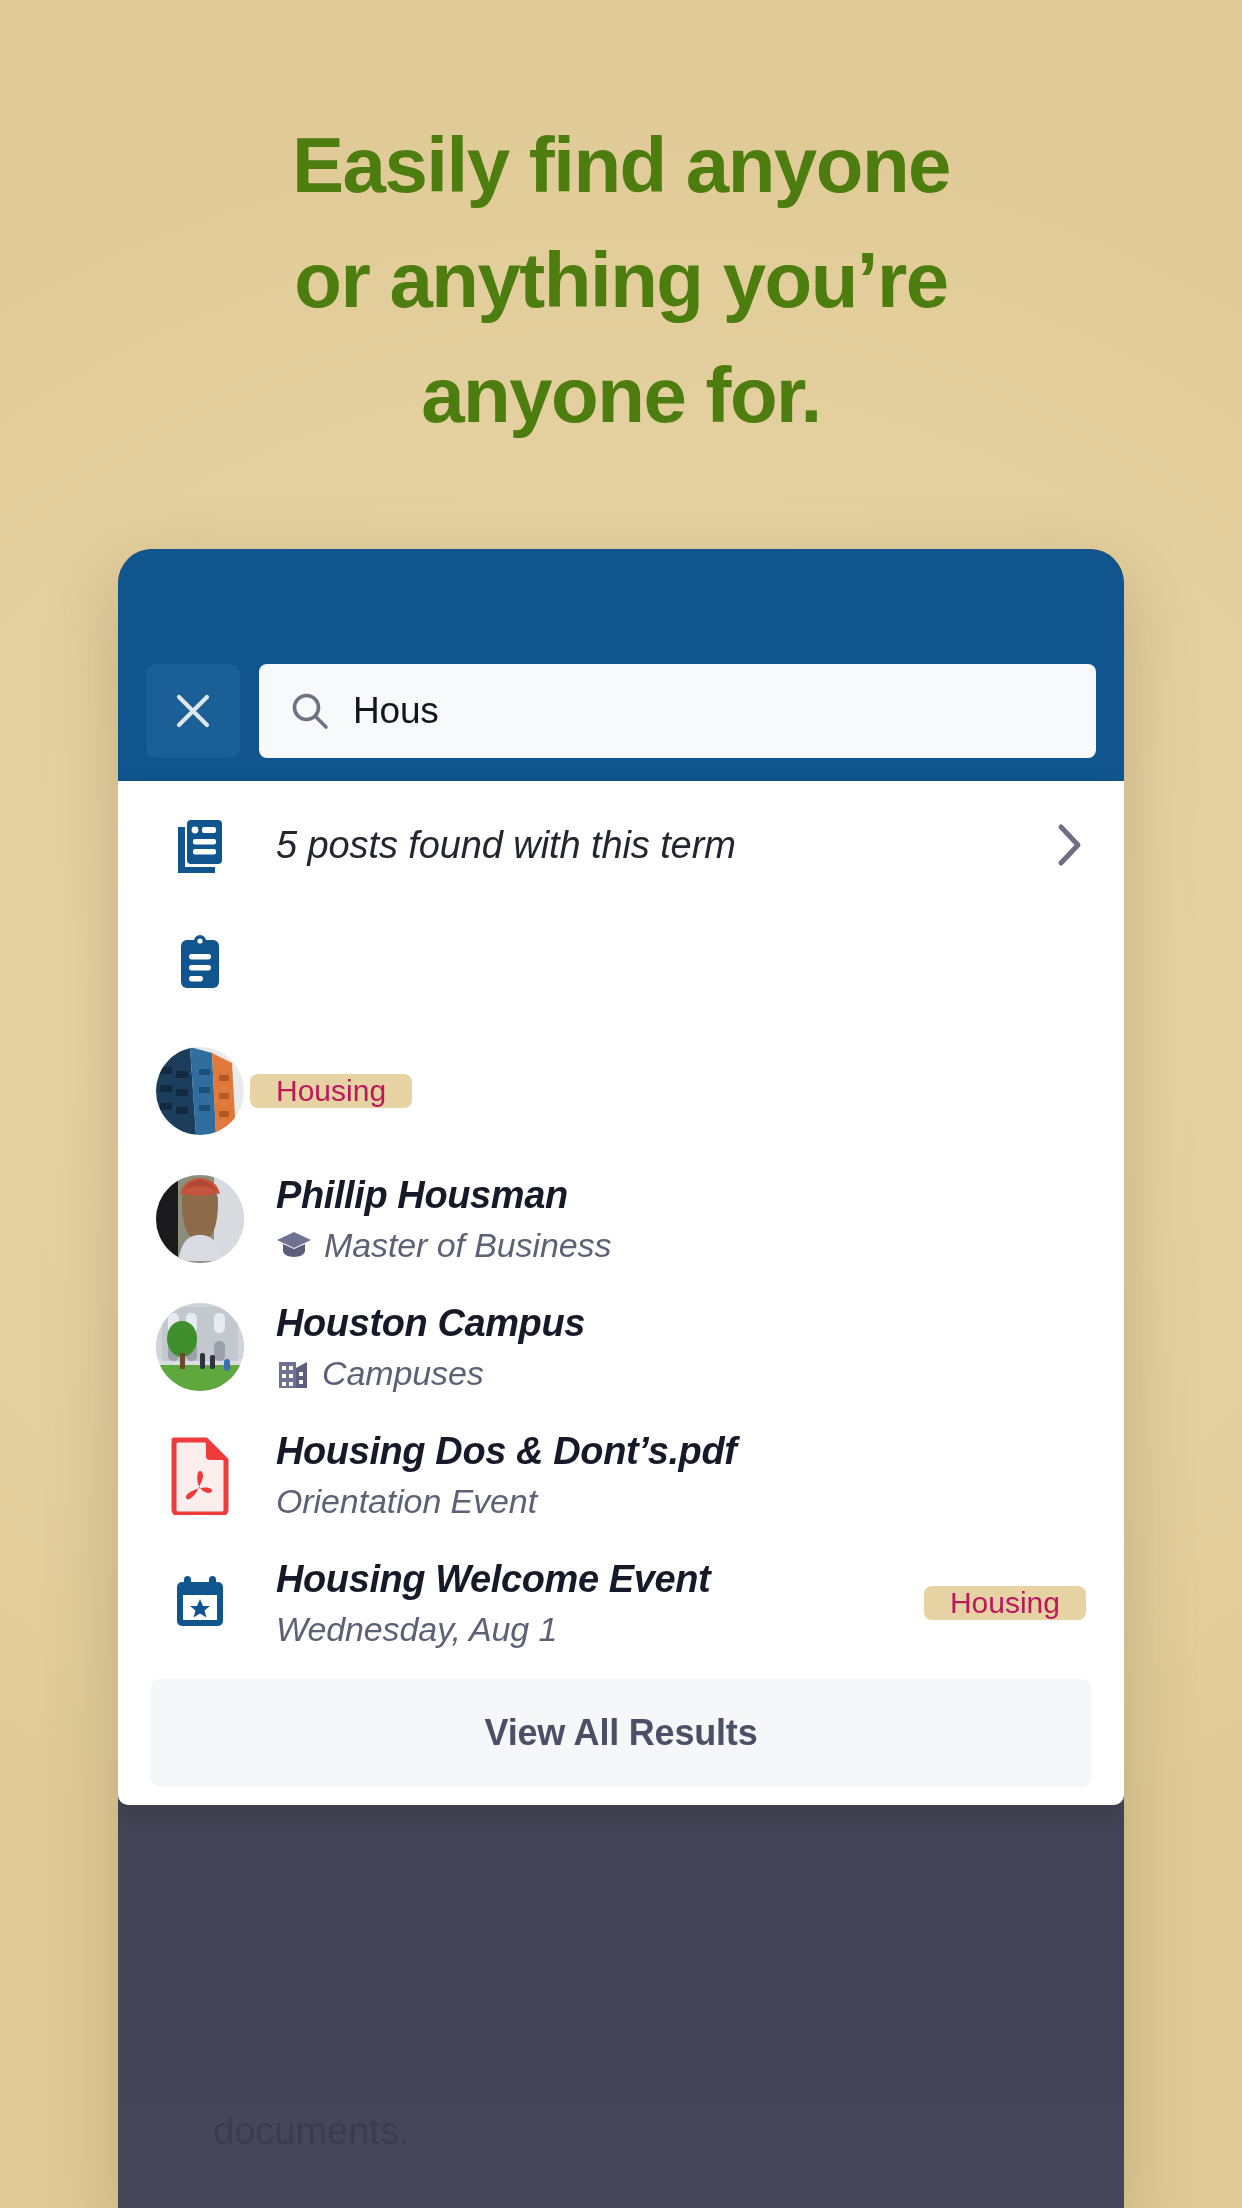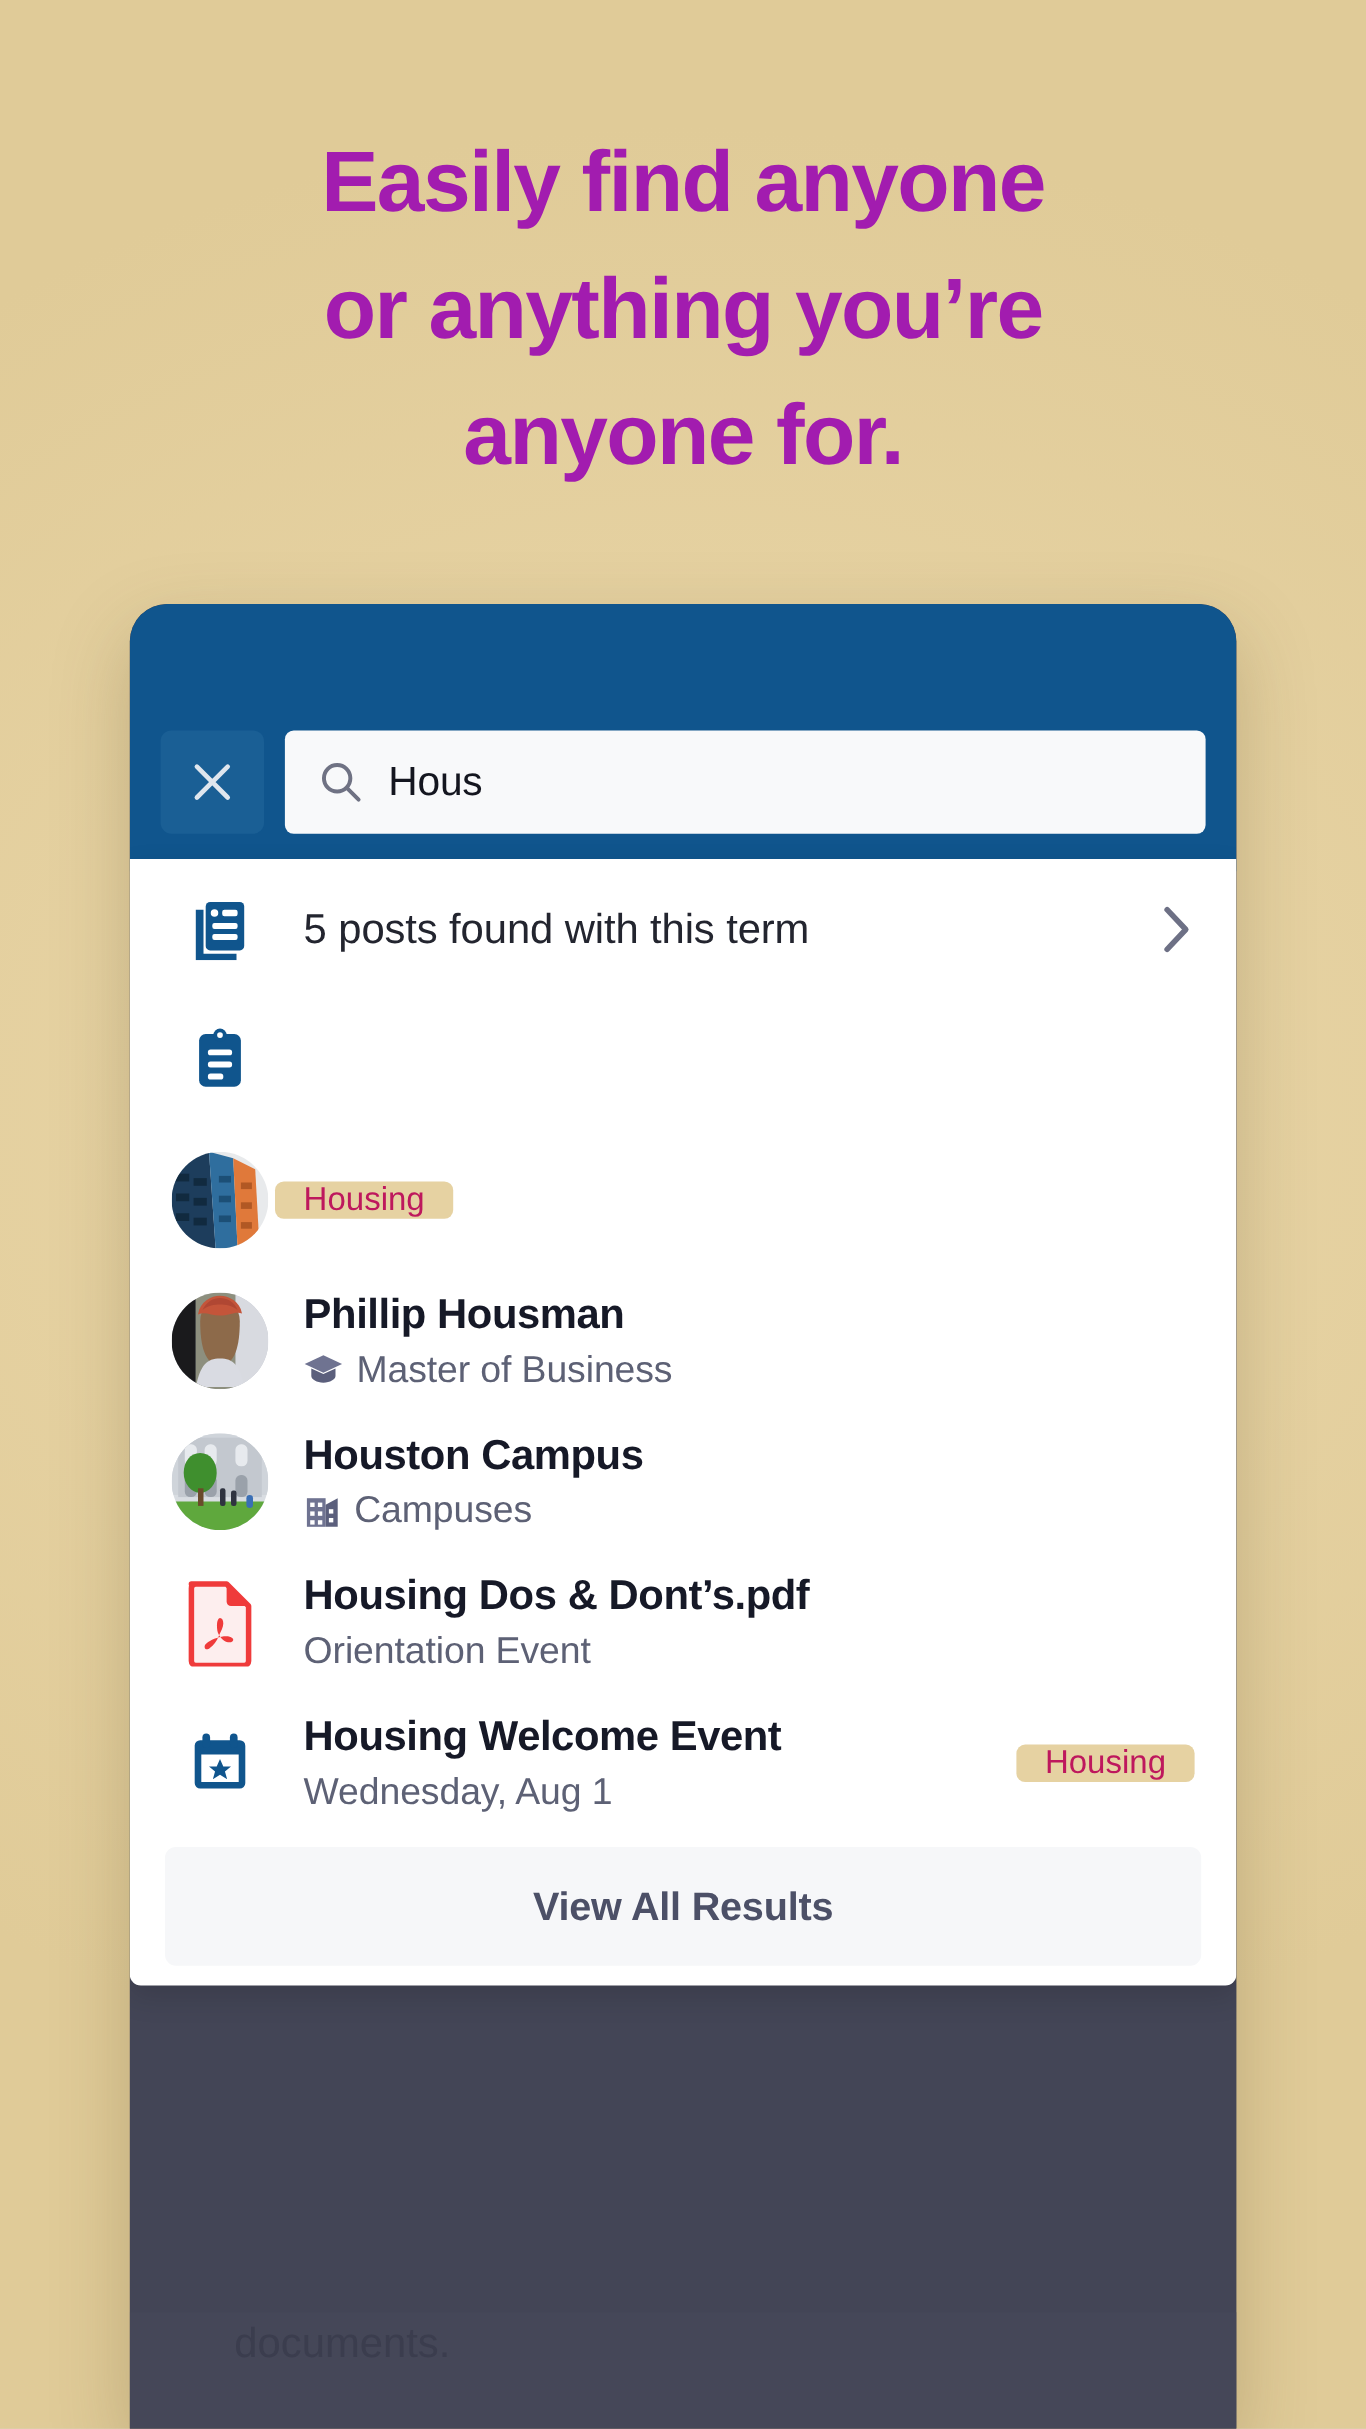--- a/index.html
+++ b/index.html
@@ -16,21 +16,21 @@
     background: radial-gradient(ellipse 1100px 900px at 50% 46%, #e9d6a8 0%, #e6d2a2 45%, #e0cb98 100%);
   }
 
   
   .headline {
     position: absolute;
     top: 108px;
     left: 0;
     width: 1242px;
     text-align: center;
-    color: #a21caf;
+    color: #4d7c0f;
     font-size: 78px;
     line-height: 115px;
     font-weight: 700;
     letter-spacing: -1.5px;
   }
   .headline .ln { display: block; white-space: nowrap; }
 
   
   .phone {
     position: absolute;
@@ -131,20 +131,21 @@
     border-radius: 50%;
     overflow: hidden;
     flex: 0 0 88px;
     position: relative;
   }
 
   .row-text {
     flex: 1 1 auto;
     padding-left: 32px;
     min-width: 0;
+    font-style: italic;
   }
 
   .row-title {
     font-size: 38px;
     font-weight: 700;
     color: #161927;
     letter-spacing: -0.4px;
     line-height: 48px;
   }
   .row-title.plain {

